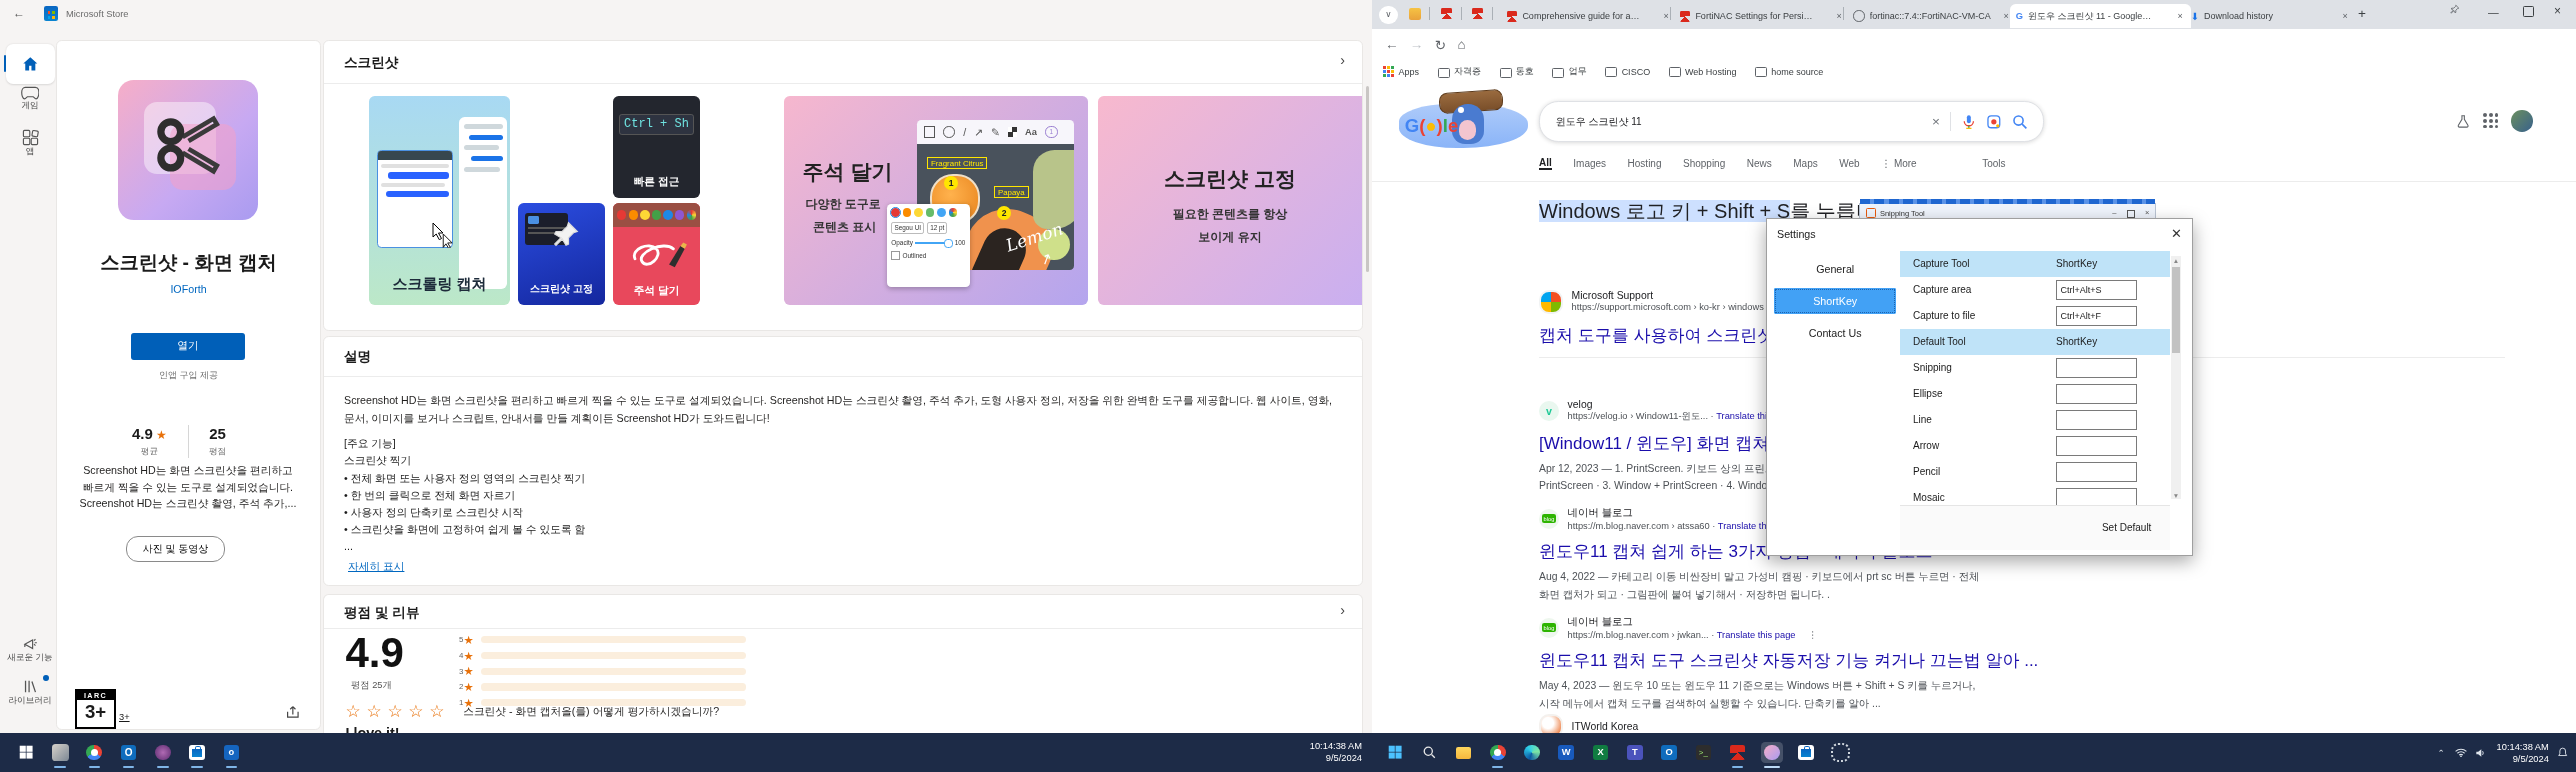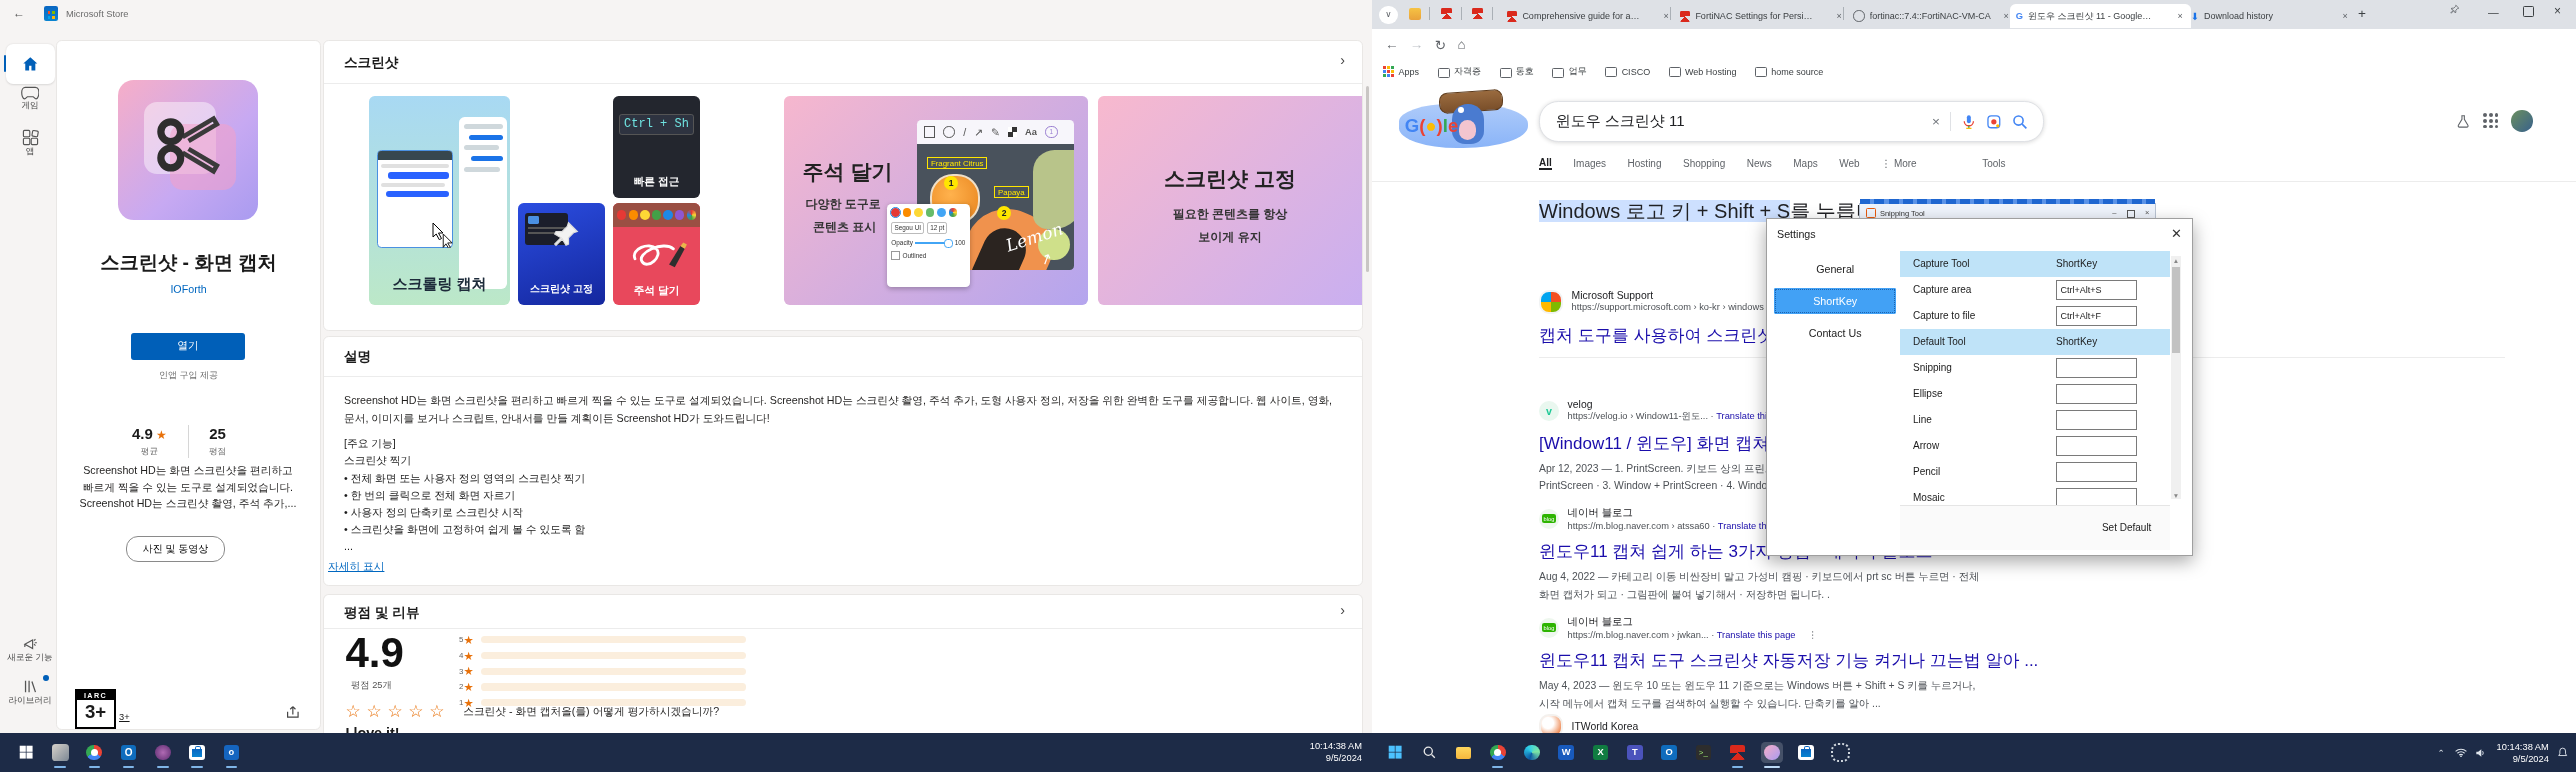--- a/index.html
+++ b/index.html
@@ -280,21 +280,21 @@
     <div class="abs sec-h" style="left:20px;top:11.4px;">설명</div>
     <div class="abs divider" style="left:0;top:39px;width:1038px;"></div>
     <div class="abs" style="left:20px;top:54px;width:1000px;font-size:10.7px;line-height:18px;color:#201f1e;">Screenshot HD는 화면 스크린샷을 편리하고 빠르게 찍을 수 있는 도구로 설계되었습니다. Screenshot HD는 스크린샷 촬영, 주석 추가, 도형 사용자 정의, 저장을 위한 완벽한 도구를 제공합니다. 웹 사이트, 영화, 문서, 이미지를 보거나 스크립트, 안내서를 만들 계획이든 Screenshot HD가 도와드립니다!</div>
     <div class="abs" style="left:20px;top:100px;font-size:10.7px;">[주요 기능]</div>
     <div class="abs" style="left:20px;top:117px;font-size:10.7px;">스크린샷 찍기</div>
     <div class="abs" style="left:20px;top:135px;font-size:10.7px;">• 전체 화면 또는 사용자 정의 영역의 스크린샷 찍기</div>
     <div class="abs" style="left:20px;top:152px;font-size:10.7px;">• 한 번의 클릭으로 전체 화면 자르기</div>
     <div class="abs" style="left:20px;top:169px;font-size:10.7px;">• 사용자 정의 단축키로 스크린샷 시작</div>
     <div class="abs" style="left:20px;top:186px;font-size:10.7px;">• 스크린샷을 화면에 고정하여 쉽게 볼 수 있도록 함</div>
     <div class="abs" style="left:20px;top:203px;font-size:10.7px;">...</div>
-    <div class="abs" style="left:4px;top:223px;font-size:10.7px;color:#0067c0;text-decoration:underline;">자세히 표시</div>
+    <div class="abs" style="left:24px;top:223px;font-size:10.7px;color:#0067c0;text-decoration:underline;">자세히 표시</div>
   </div>
 
   <div class="abs card" style="left:323px;top:594px;width:1038px;height:140px;border-bottom:none;border-radius:5.7px 5.7px 0 0;">
     <div class="abs sec-h" style="left:20px;top:8.6px;">평점 및 리뷰</div>
     <div class="abs" style="right:17px;top:7.2px;font-size:14.3px;color:#444;">›</div>
     <div class="abs divider" style="left:0;top:33px;width:1038px;"></div>
     <div class="abs" style="left:21.5px;top:34px;font-size:42px;font-weight:bold;color:#111;">4.9</div>
     <div class="abs" style="left:27px;top:84px;font-size:9.3px;color:#555;">평점 25개</div>
     <div class="abs" style="left:135px;top:37px;">
       <div class="histrow">
@@ -483,21 +483,21 @@
     <div style="position:absolute;left:40px;top:0;width:62px;height:18.6px;background:linear-gradient(#9a6b3f,#7a4f2a);border-radius:8.6px;transform:rotate(-4deg);border:1.4px solid #5d3a1a;"></div>
     <div style="position:absolute;left:53px;top:13px;width:31.5px;height:40px;background:#4a7bd0;border-radius:15.7px 15.7px 13px 13px;"></div>
     <div style="position:absolute;left:60px;top:29px;width:17px;height:20px;background:#f3c5cf;border-radius:8.6px;"></div>
     <div style="position:absolute;left:59px;top:15.7px;width:5.7px;height:5.7px;border-radius:2.9px;background:#fff;"></div>
     <div style="position:absolute;left:5.7px;top:24px;font-size:18.6px;font-weight:bold;">
       <span style="color:#4285f4;">G</span><span style="color:#ea4335;">(</span><span style="color:#fbbc05;">●</span><span style="color:#ea4335;">)</span><span style="color:#34a853;">l</span><span style="color:#ea4335;">e</span>
     </div>
   </div>
 
   <div class="abs flex" style="left:167px;top:17px;width:472px;height:39px;border:0.7px solid #dfe1e5;border-radius:19.3px;box-shadow:0 0.7px 4.3px rgba(32,33,36,.18);padding:0 15.7px;background:#fff;">
-    <span style="font-size:15px;color:#202124;">윈도우 스크린샷 11</span>
+    <span style="font-size:10px;color:#202124;">윈도우 스크린샷 11</span>
     <span style="margin-left:auto;font-size:13.6px;color:#70757a;padding:0 10px;">×</span>
     <span style="width:0.7px;height:18.6px;background:#dfe1e5;"></span>
     <svg width="15.7" height="15.7" viewBox="0 0 24 24" style="margin:0 10px;">
           <rect x="9" y="2" width="6" height="12" rx="3" fill="#4285f4"></rect>
           <path d="M5 11a7 7 0 0 0 14 0" fill="none" stroke="#ea4335" stroke-width="2"></path>
           <line x1="12" y1="18" x2="12" y2="22" stroke="#34a853" stroke-width="2"></line>
           <line x1="8" y1="22" x2="16" y2="22" stroke="#fbbc05" stroke-width="2"></line>
         </svg>
     <svg width="15.7" height="15.7" viewBox="0 0 24 24" style="margin-right:10px;">
           <rect x="3" y="3" width="18" height="18" rx="5" fill="none" stroke="#4285f4" stroke-width="2"></rect>

